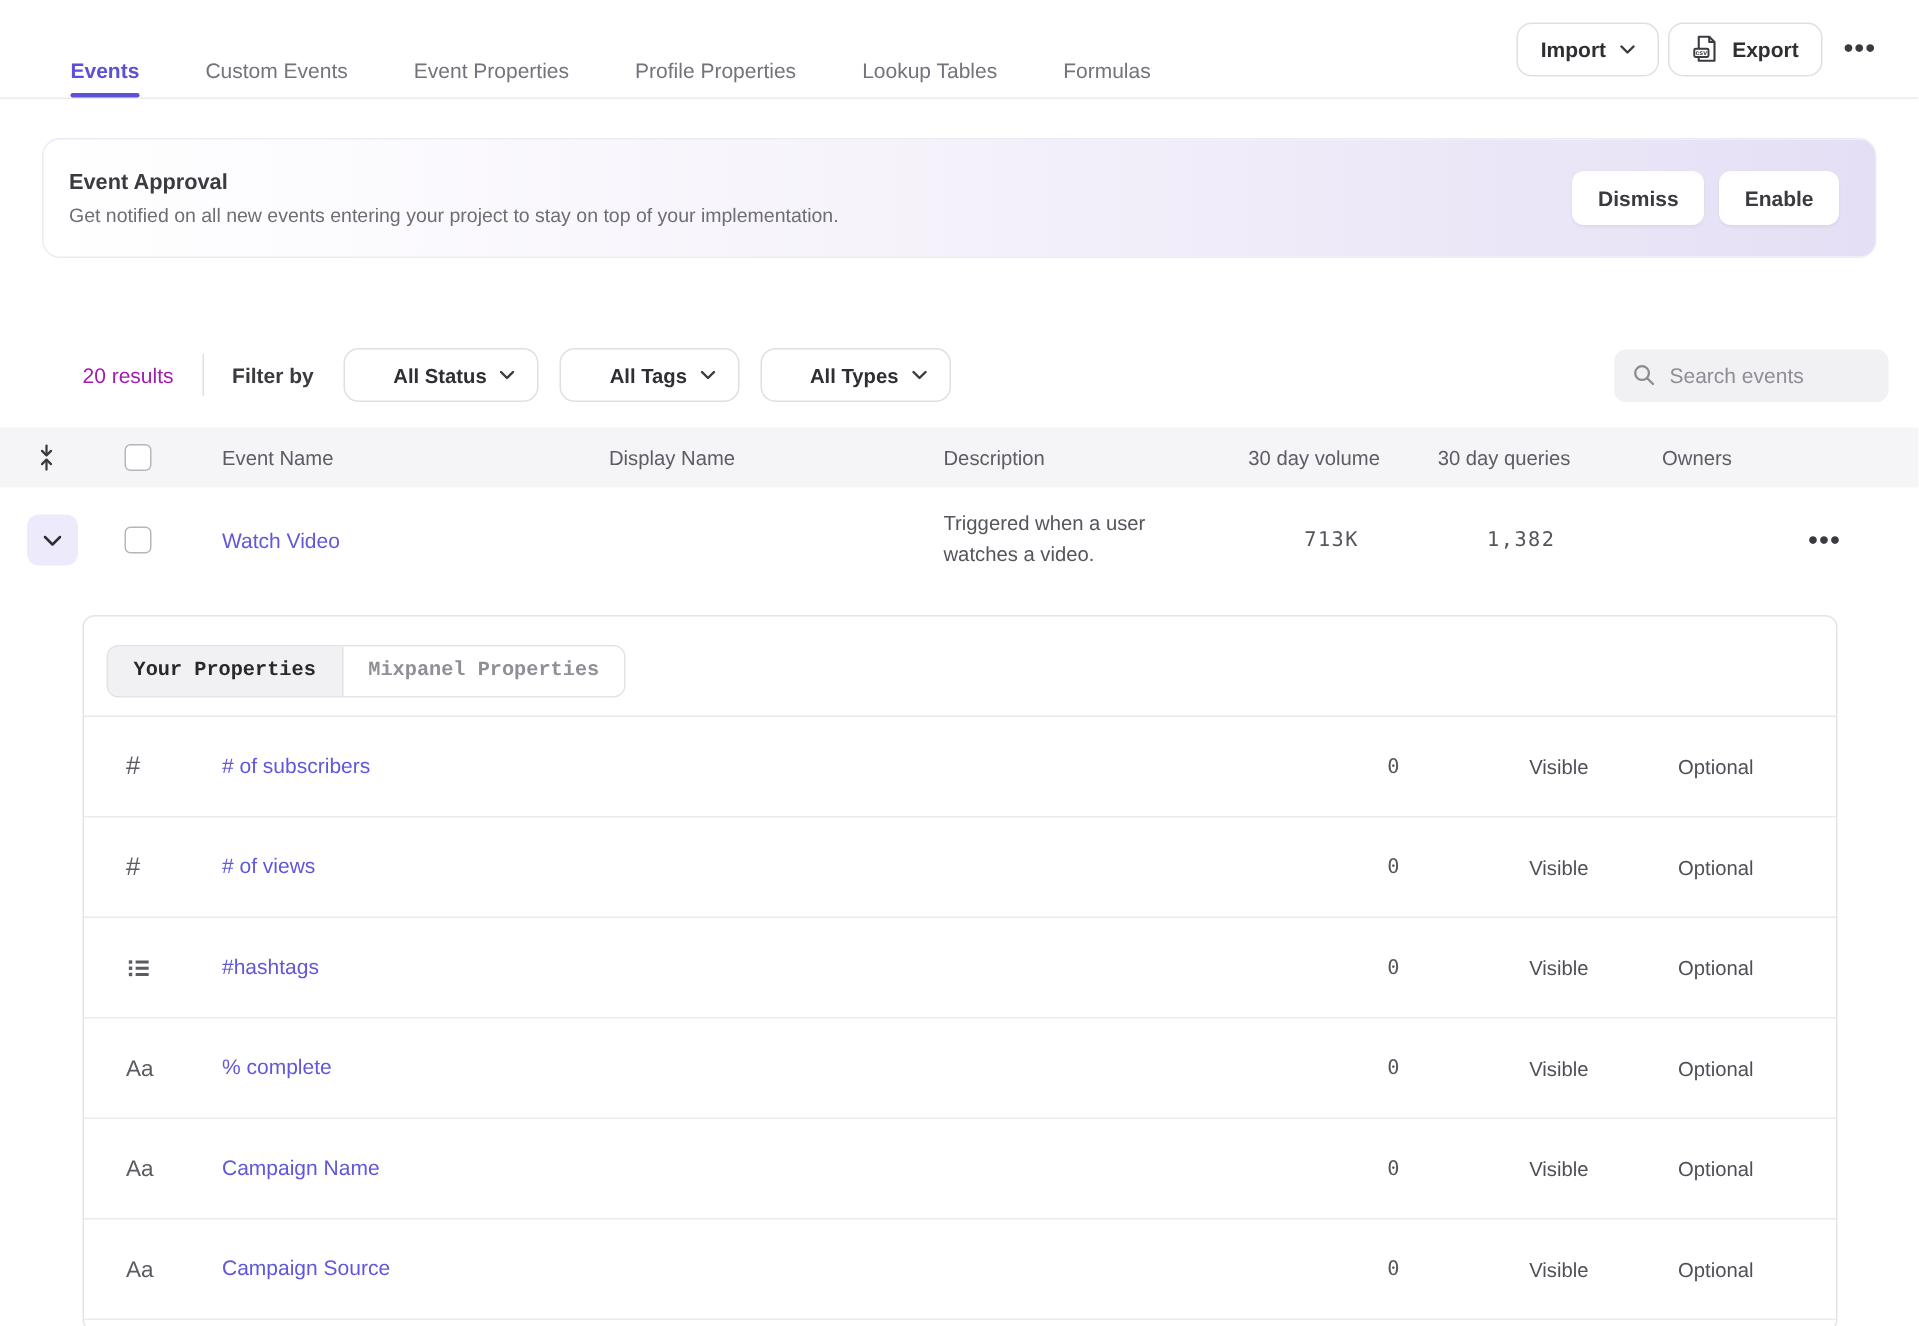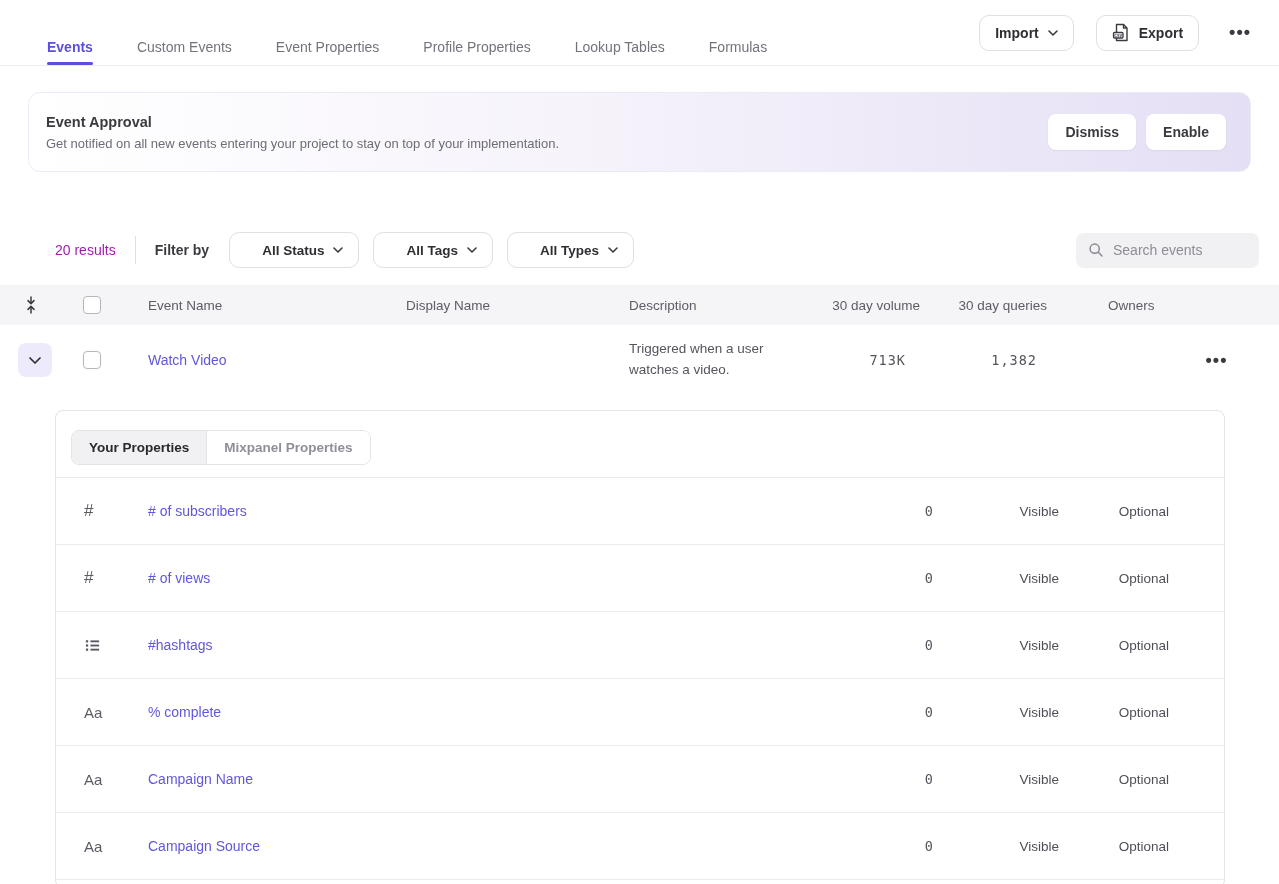--- a/index.html
+++ b/index.html
@@ -10,21 +10,21 @@
   .topnav { height: 66px; border-bottom: 1px solid #ececef; display: flex;
     align-items: center; justify-content: space-between; padding: 0 20px 0 47px; }
   .tabs { display: flex; gap: 44px; align-items: flex-end; height: 100%; }
   .tab { display: flex; flex-direction: column; align-items: flex-end; cursor: pointer;
     padding-top: 24px; }
   .tab .tab-label { font-size: 14px; color: #73737c; font-weight: 500; white-space: nowrap; }
   .tab .tab-underline { height: 3px; width: 100%; border-radius: 3px; margin-top: 7px;
     background: transparent; }
   .tab.active .tab-label { color: #5b50d7; font-weight: 700; }
   .tab.active .tab-underline { background: #5b50d7; }
-  .nav-actions { display: flex; align-items: center; gap: 22px; }
+  .nav-actions { display: flex; align-items: center; gap: 6px; }
   .btn { display: inline-flex; align-items: center; gap: 9px; height: 36px;
     background: #fff; border: 1px solid #dfdfe4; border-radius: 10px; padding: 0 15px;
     font-size: 14px; font-weight: 700; color: #2f2f33; cursor: pointer;
     font-family: "Liberation Sans", sans-serif; }
   .btn-plain { border: none; background: transparent; padding: 0 8px; font-size: 18px;
     letter-spacing: 1px; font-weight: 700; color: #3a3a40; }
 
   
   .banner { margin: 26px 28px 0 28px; height: 80px; border-radius: 12px;
     border: 1px solid #edeaf6;
@@ -86,21 +86,21 @@
   .row-more { text-align: center; font-size: 18px; letter-spacing: 1px; font-weight: 700;
     color: #3a3a40; cursor: pointer; padding-right: 36px; }
 
   
   .props-card { margin: 15px 54px 0 55px; border: 1px solid #e4e4e9; border-radius: 8px;
     height: 478px; overflow: hidden; background: #fff; }
   .props-head { height: 67px; border-bottom: 1px solid #e9e9ed; padding: 19px 0 0 15px; }
   .seg-tabs { display: inline-flex; border: 1px solid #e2e2e7; border-radius: 8px;
     overflow: hidden; }
   .seg { padding: 9px 17px; font-size: 13.5px; font-weight: 700; color: #8f8f98;
-    background: #fff; cursor: pointer; white-space: nowrap; }
+    background: #fff; cursor: pointer; white-space: nowrap; font-family: Liberation Mono, monospace; }
   .seg.active { background: #f1f1f3; color: #28282d; }
   .seg + .seg { border-left: 1px solid #e2e2e7; }
   .prop-row { display: grid; grid-template-columns: 64px 1fr 125px 125px 110px;
     align-items: center; height: 67px; padding: 0 55px 0 28px;
     border-bottom: 1px solid #ebebee; }
   .prop-icon { font-size: 15px; color: #5b5b64; display: flex; align-items: center; }
   .prop-icon.hash { font-size: 17px; }
   .prop-name { font-size: 14px; color: #6157db; cursor: pointer; }
   .prop-volume { text-align: right; }
   .prop-visibility, .prop-requirement { text-align: right; font-size: 13.5px;

